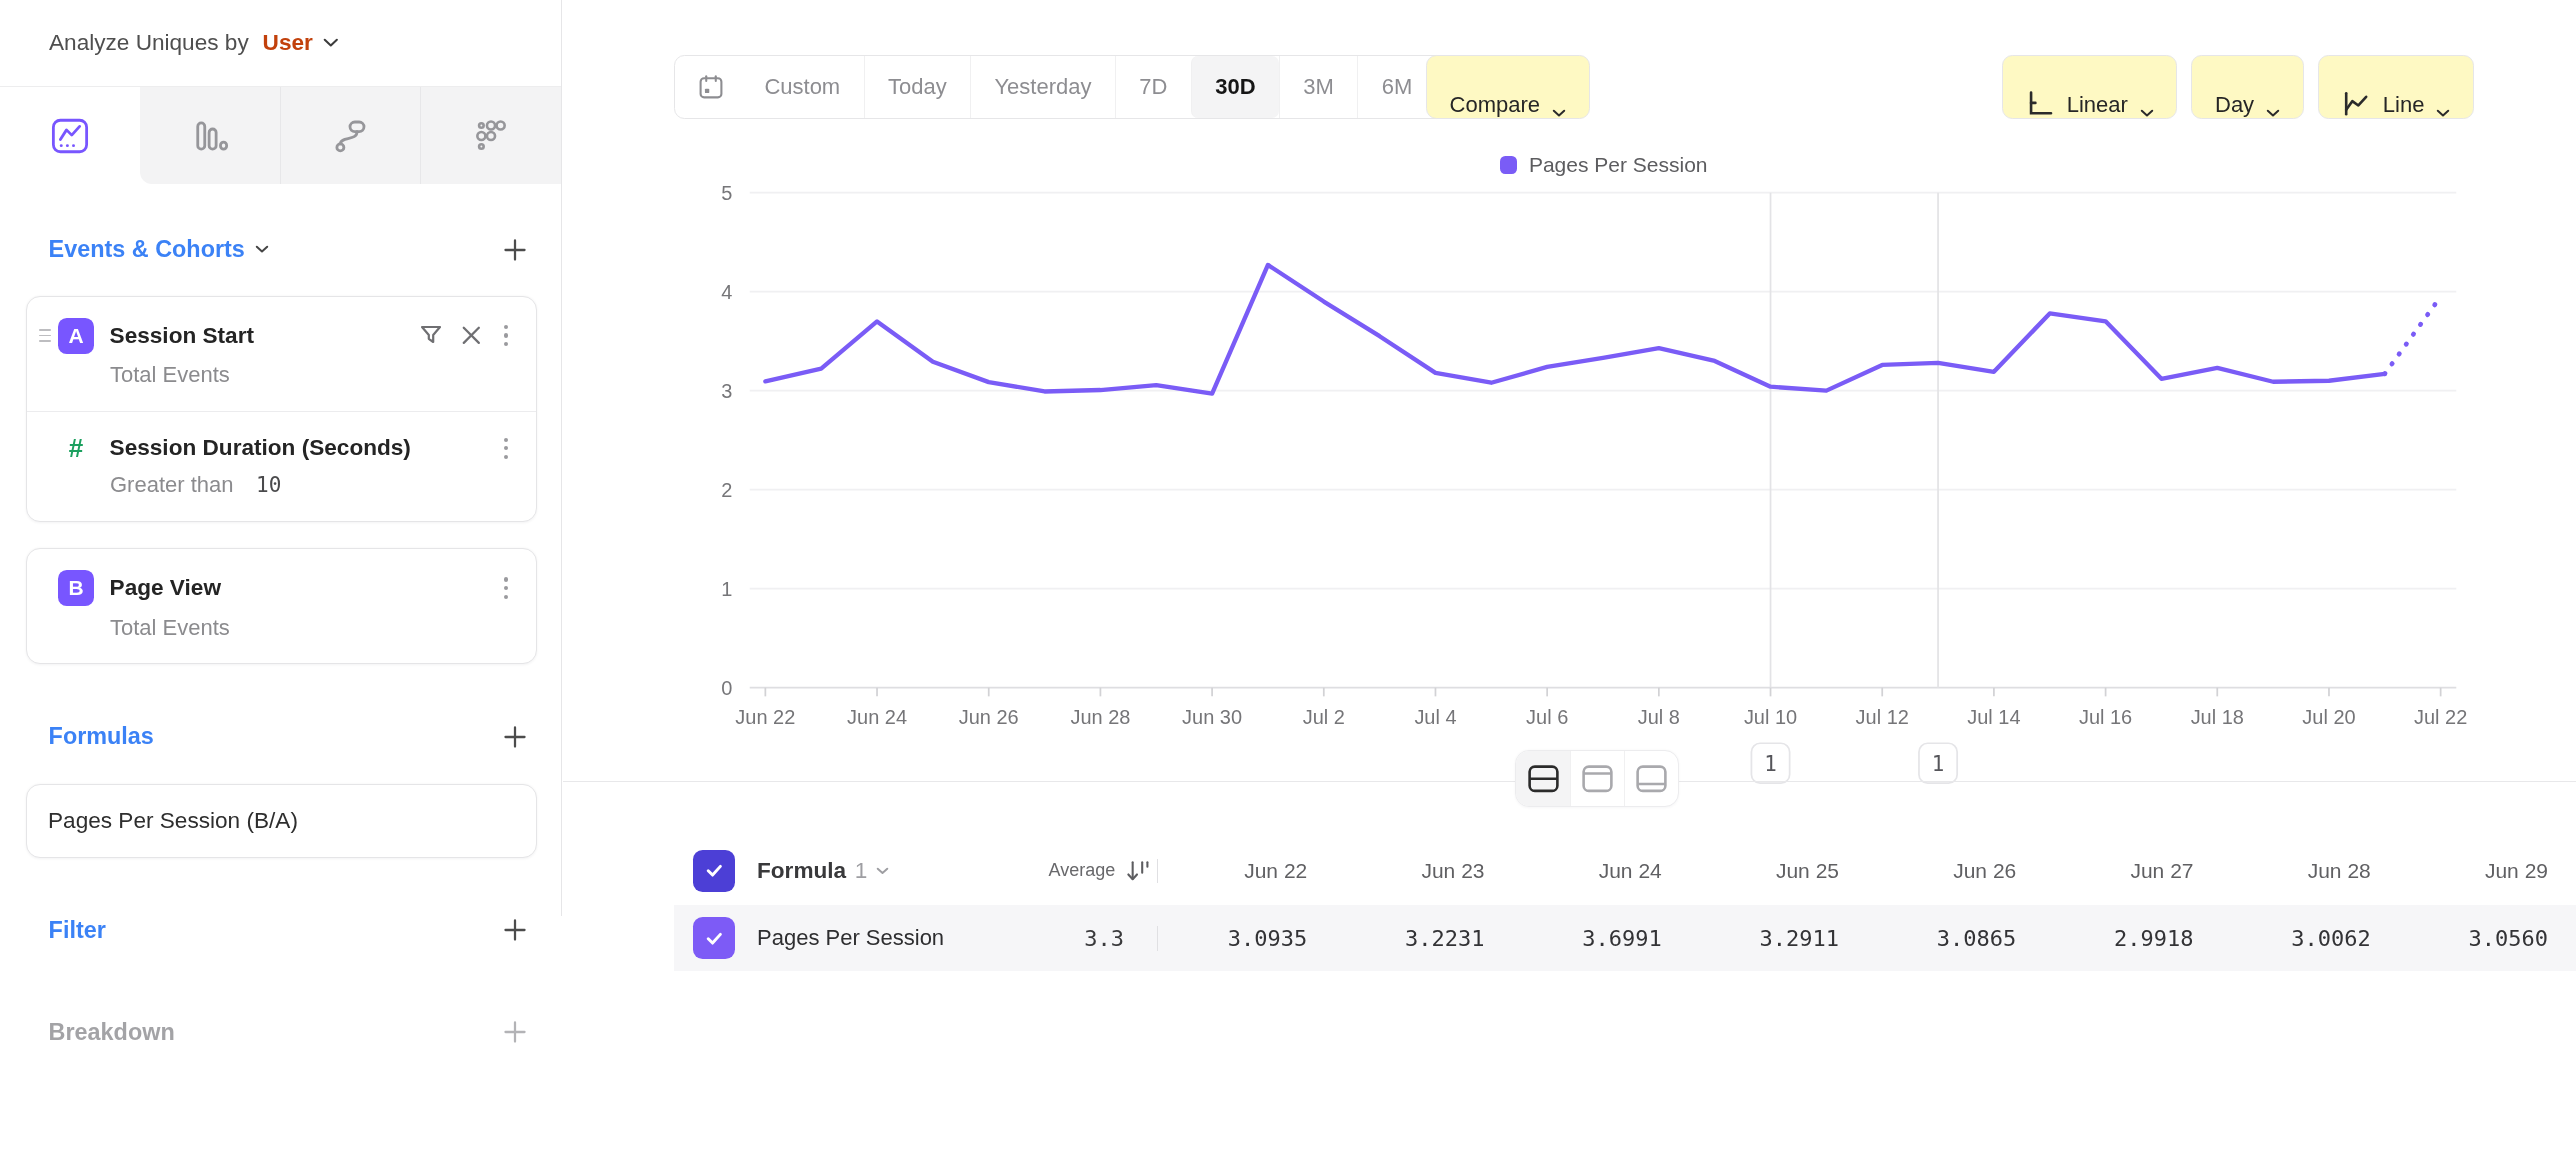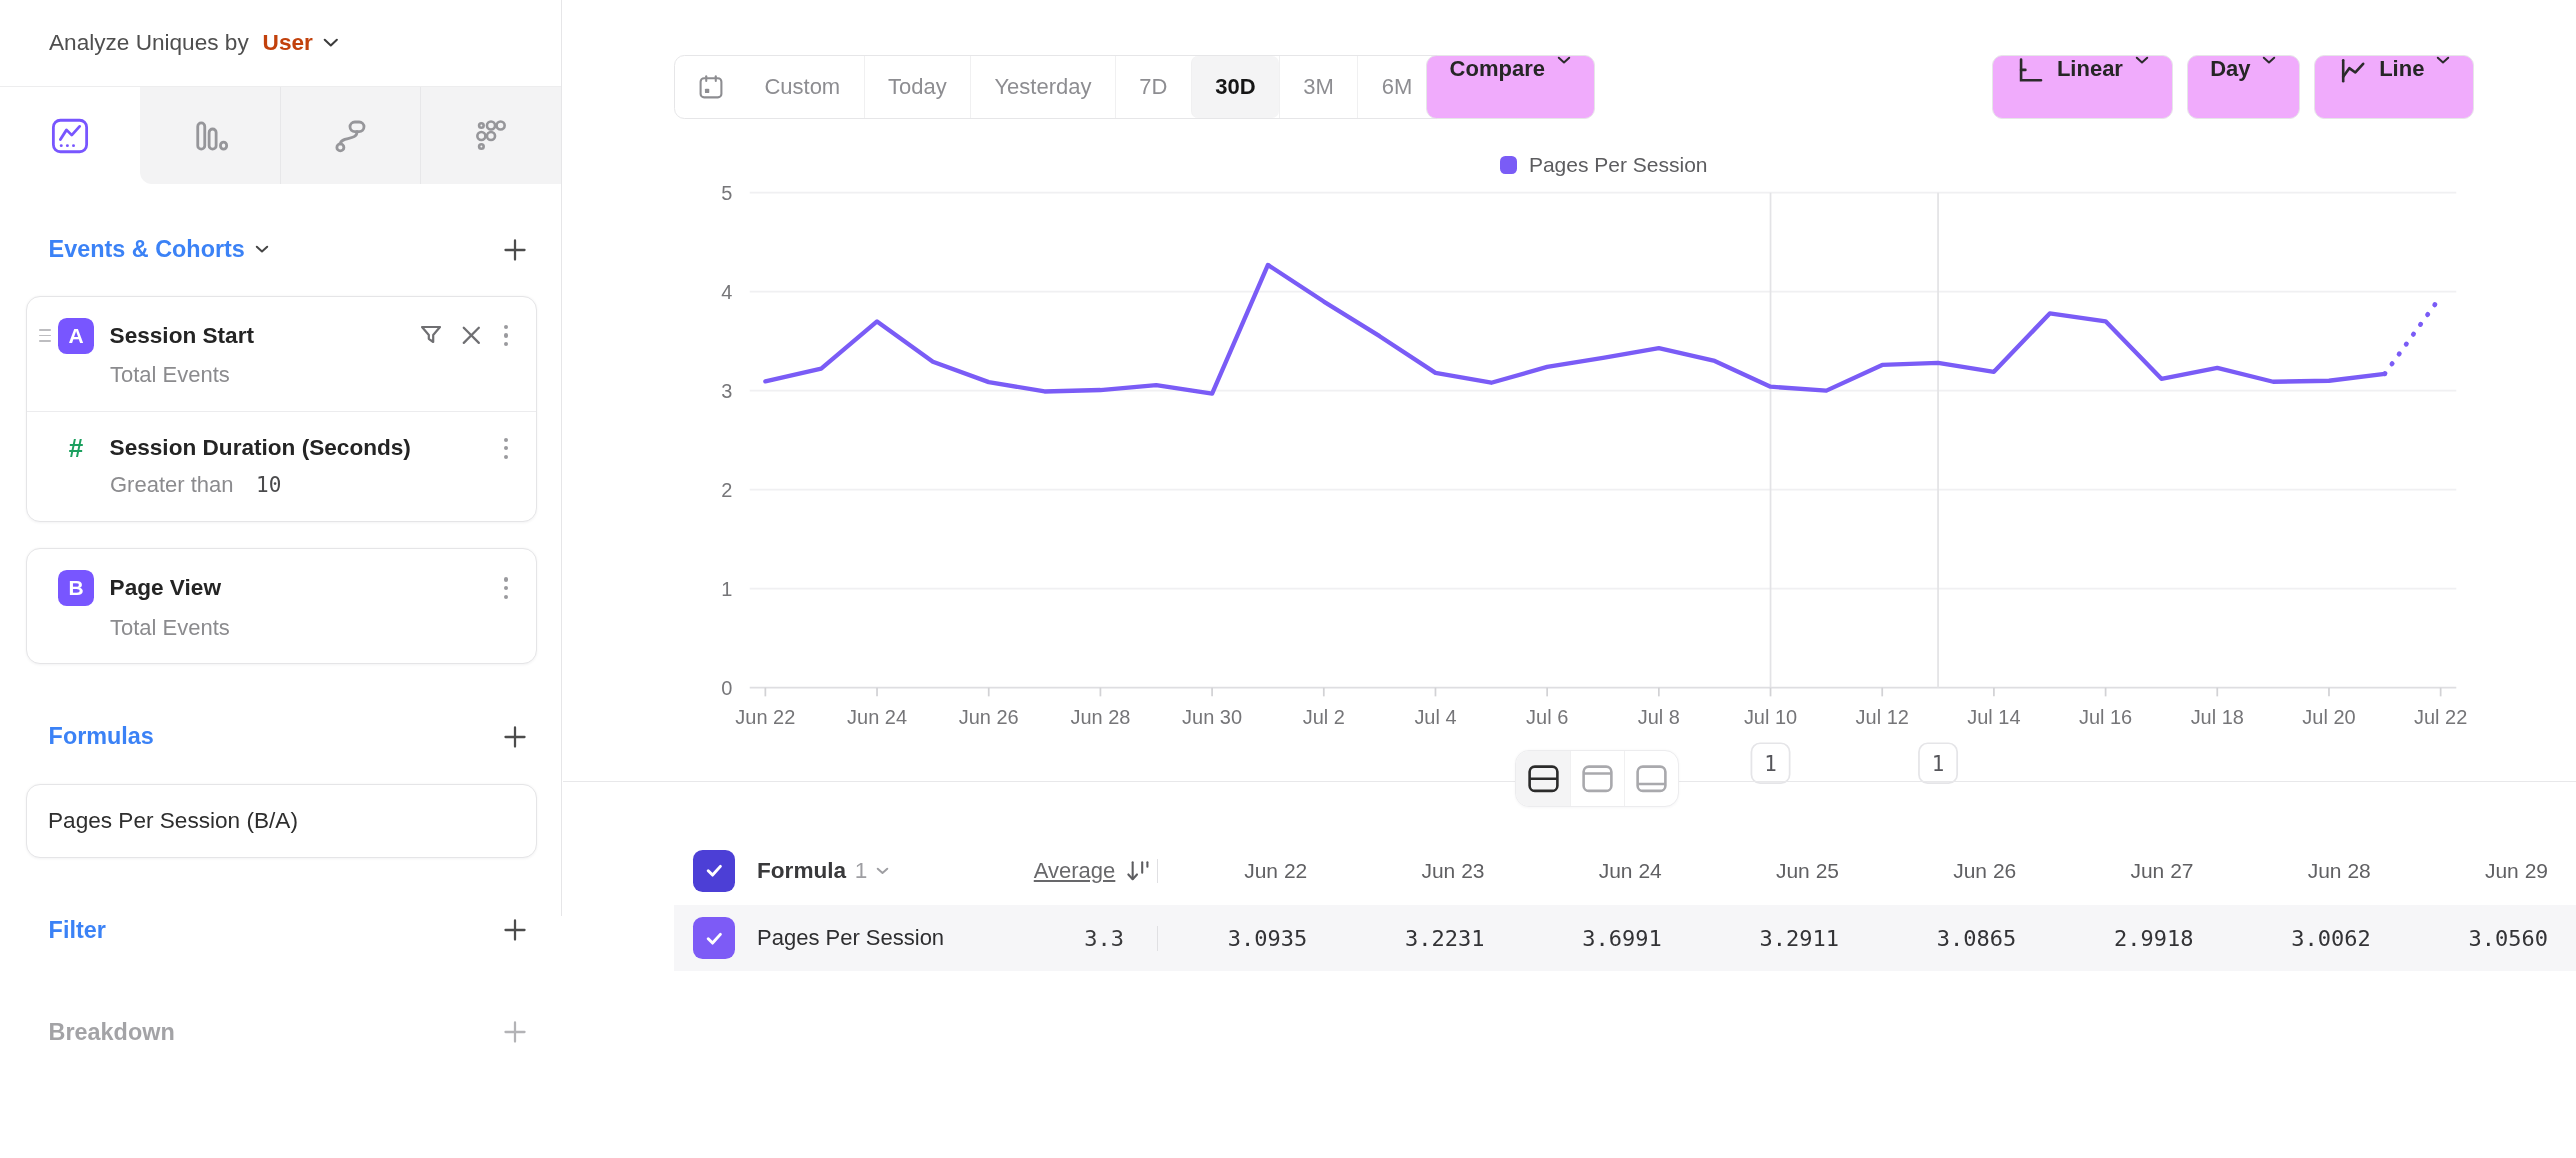--- a/index.html
+++ b/index.html
@@ -74,23 +74,23 @@
     border:0.9px solid #e6e6e8; border-radius:10.4px; overflow:hidden;
   }
   .range {
     display:flex; align-items:center; gap:12px; padding:0 23.4px;
     font-size:22px; color:#8d8d91; border-left:0.9px solid #f0f0f1; cursor:pointer; white-space:nowrap;
   }
   .range:first-child { border-left:none;gap:40px; }
   .range.active { background:#f4f4f5; color:#161616; font-weight:700; border-radius:7px; }
 
   .tool-btn {
-    height:64px; display:flex; align-items:flex-start; gap:12px; padding:0 22.6px;
-    background:#f0abfc; border:0.9px solid #e6e6e8; border-radius:10.4px;
-    font-size:22px; color:#262626; font-weight:700; cursor:pointer; white-space:nowrap;
+    height:64px; display:flex; align-items:flex-end; gap:12px; padding:0 22.6px;
+    background:#fef9c3; border:0.9px solid #e6e6e8; border-radius:10.4px;
+    font-size:22px; color:#262626; font-weight:400; cursor:pointer; white-space:nowrap;
   }
   .compare-btn { position:absolute; left:863px; top:55px; }
   .right-tools { position:absolute; right:102px; top:55px; display:flex; gap:14px; }
 
   .legend {
     position:absolute; top:153px; left:187px; width:1707px;
     display:flex; align-items:center; justify-content:center; gap:12px; pointer-events:none;
   }
   .legend-swatch { width:17.4px; height:17.4px; border-radius:5.2px; flex:none; }
   .legend-label { font-size:21px; color:#5c5c5f; }
@@ -117,21 +117,21 @@
   .checkbox {
     width:42px; height:42px; border-radius:9.6px; display:flex; align-items:center; justify-content:center; cursor:pointer;
   }
   .checkbox.dark { background:#4C3FD6; }
   .checkbox.lite { background:#7D5BF6; }
   .c-series { width:234px; flex:none; display:flex; align-items:center; gap:8.7px; font-size:22.6px; }
   .c-series .h1 { font-weight:700; color:#39393b; }
   .c-series .h2 { color:#9e9ea2; }
   .row-name { color:#2e2e30; font-weight:400; font-size:22px; }
   .c-avg { width:166px; flex:none; display:flex; align-items:center; justify-content:flex-end; gap:8.7px; }
-  .t-head .c-avg { color:#68686b; font-size:22px; padding-right:7px;text-decoration:underline; }
+  .t-head .c-avg { color:#68686b; font-size:18px; padding-right:7px; }
   .t-row .c-avg { padding-right:33px; color:#3a3a3c; font-size:22px; }
   .c-val {
     flex:1; text-align:right; padding-right:28px; font-size:21px; color:#606063; white-space:nowrap;
   }
   .t-row .c-val { font-family:"DejaVu Sans Mono", monospace; color:#333336; font-size:22px; }
   .vsep { border-left:1.7px solid #e0e0e3; }
 
   svg { display:block; }
 </style>
 </head>

